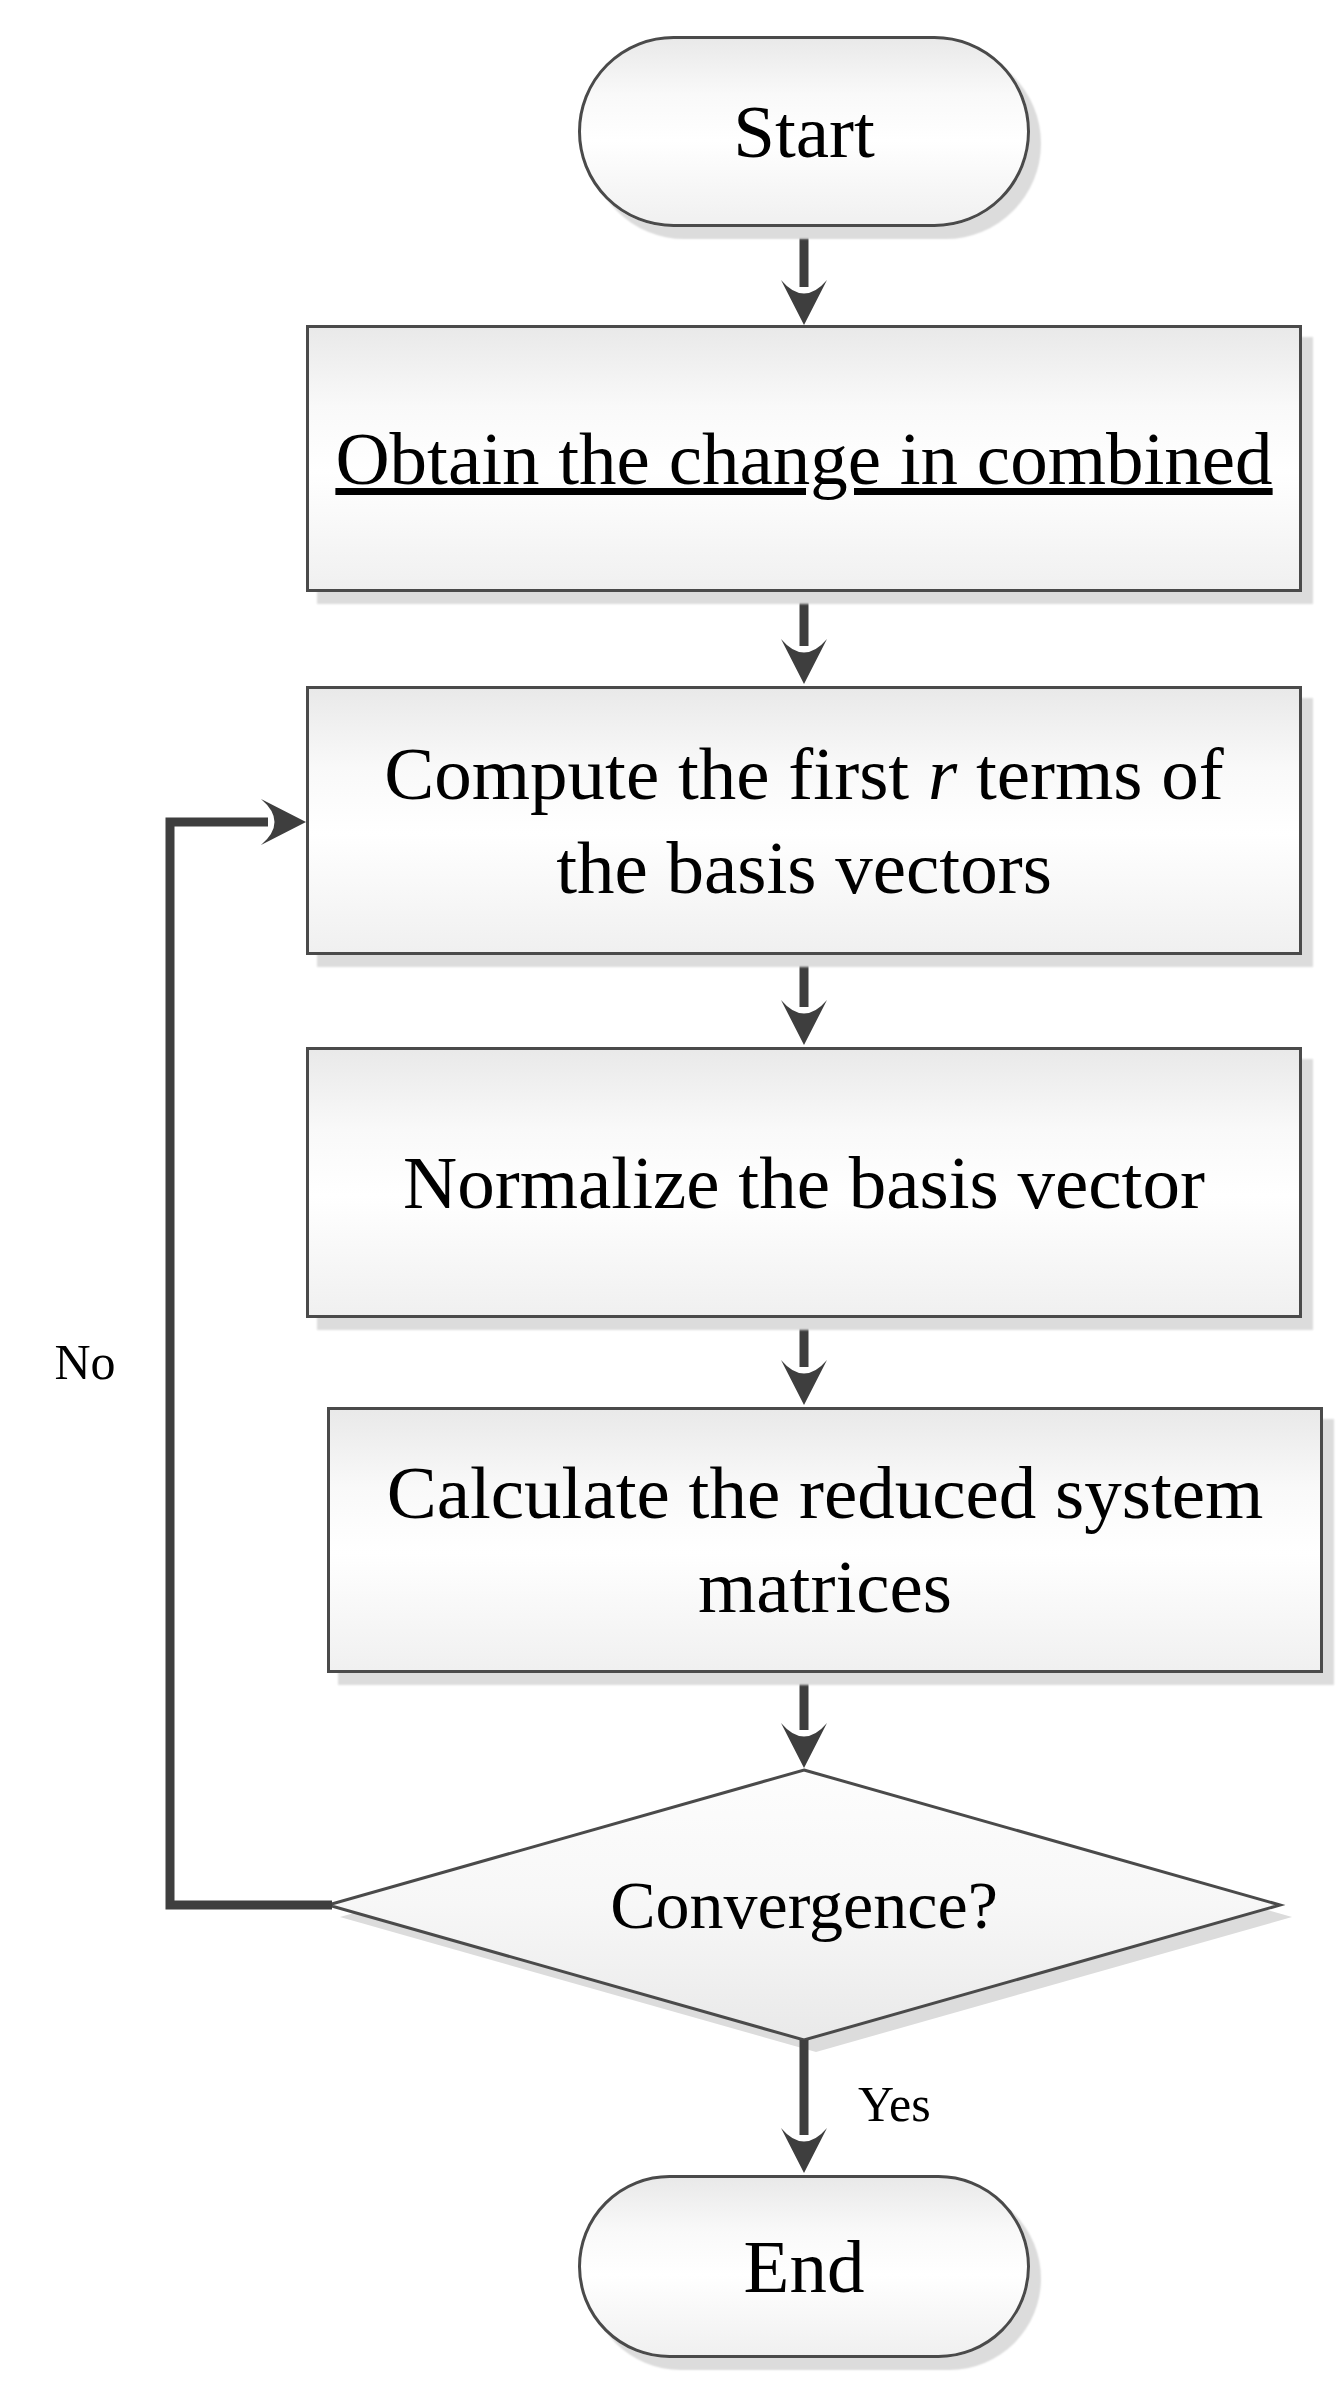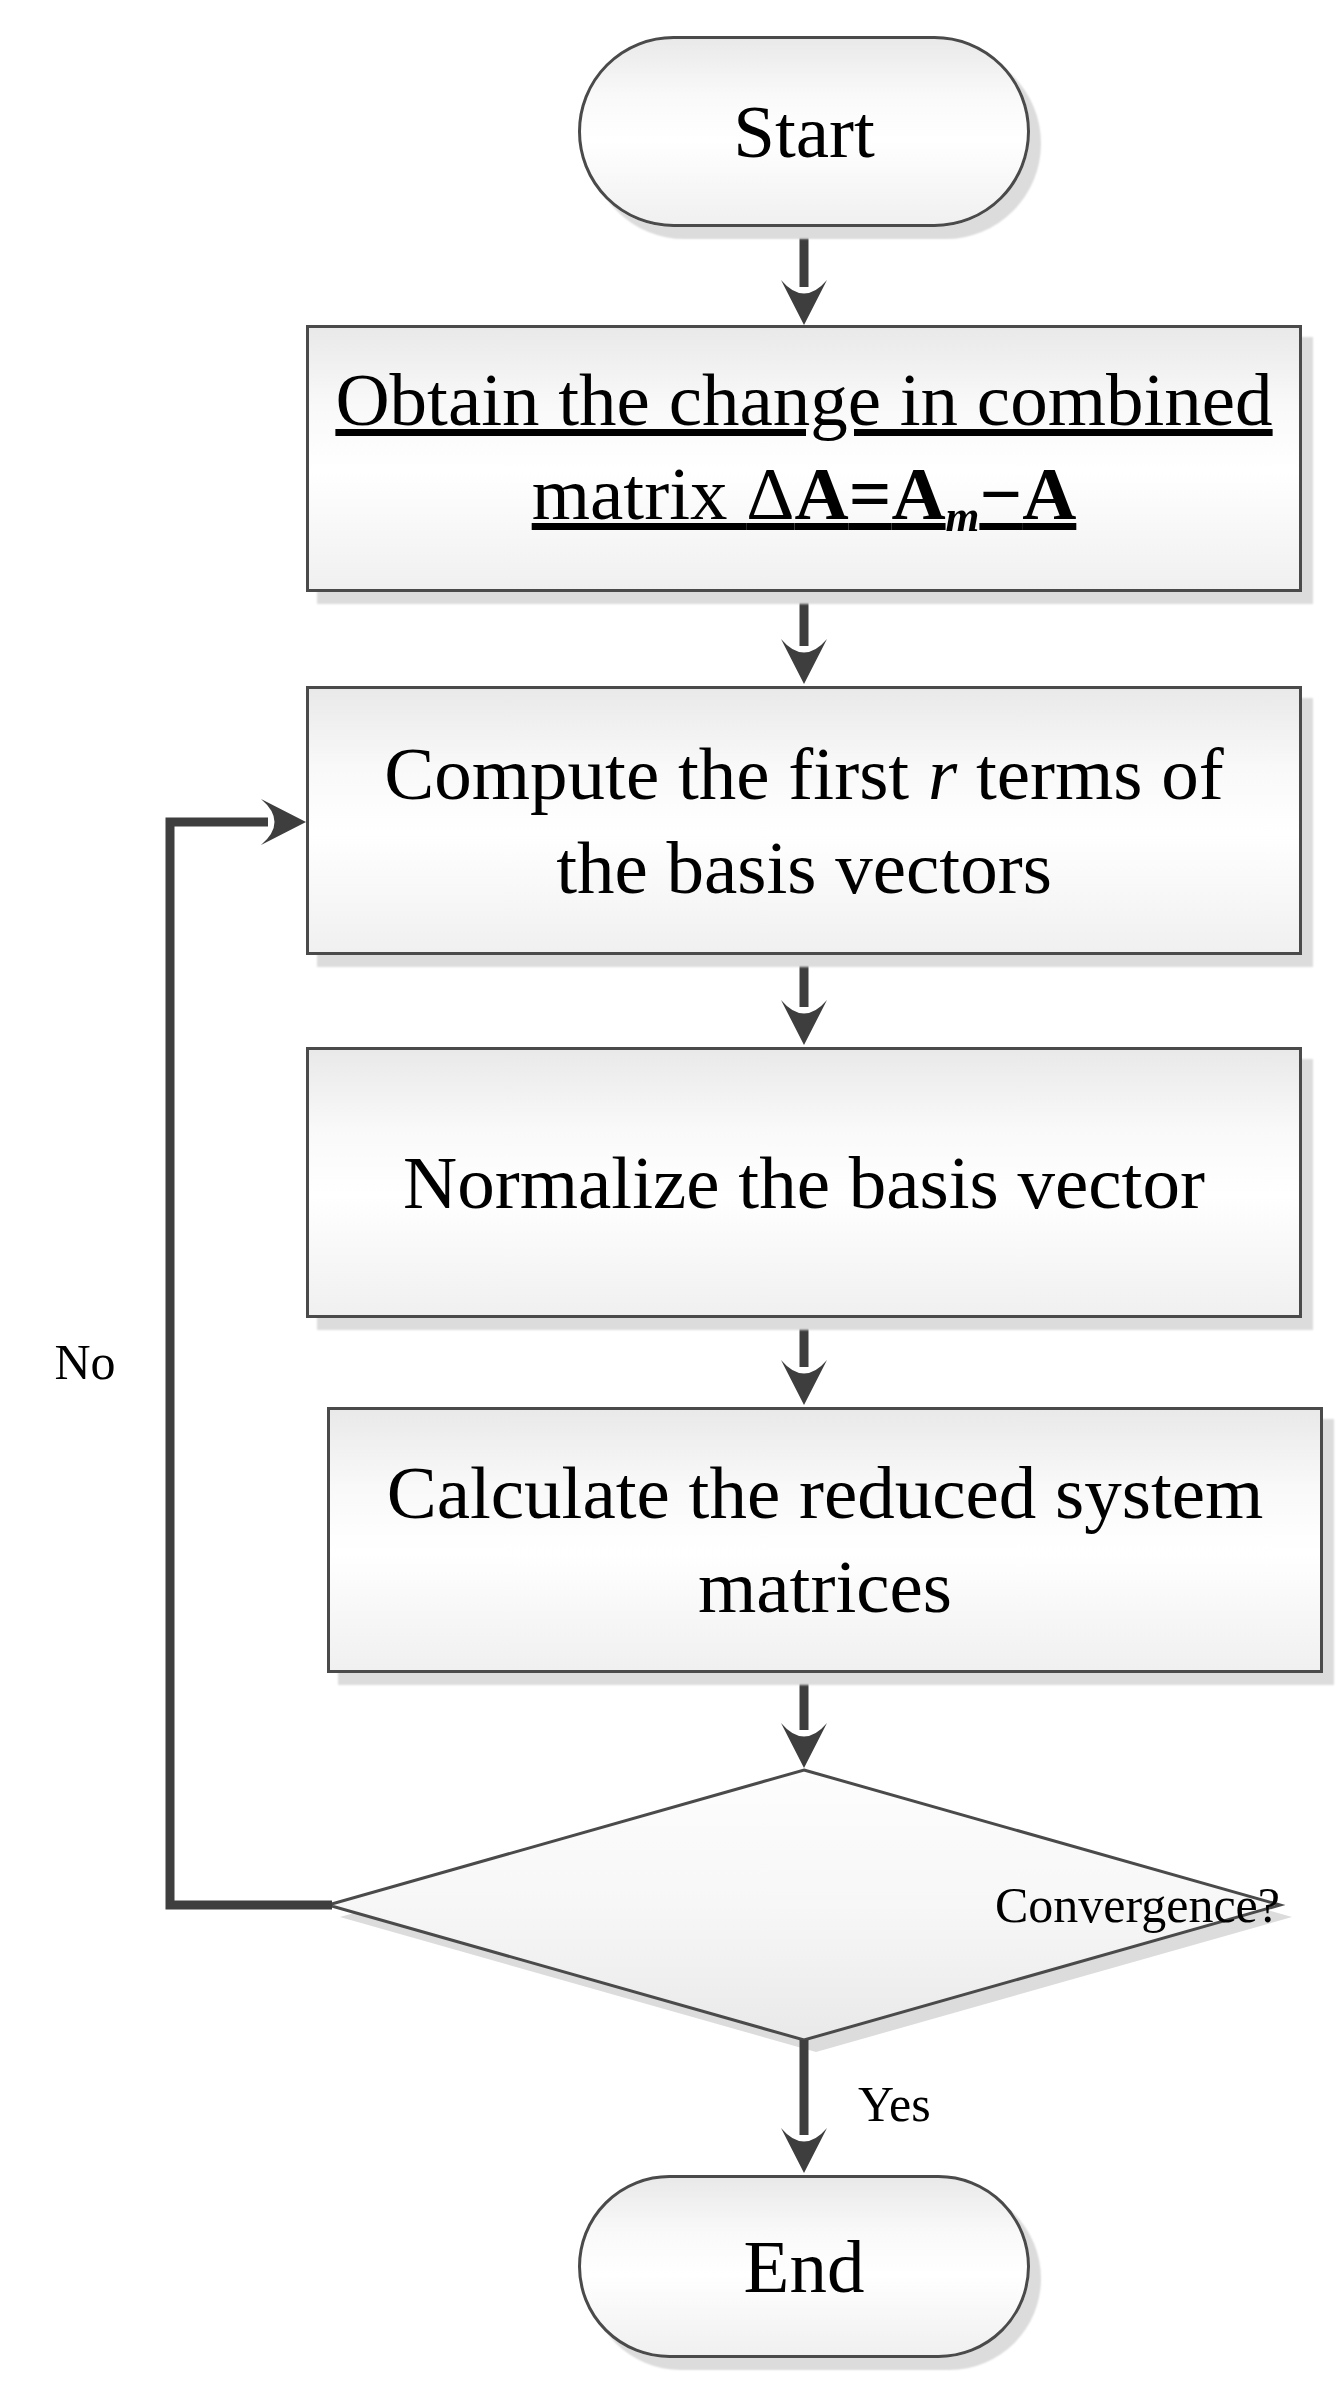--- a/index.html
+++ b/index.html
@@ -35,22 +35,22 @@
   .node-end   { left: 578px; top: 2175px; width: 452px; height: 183px; }
   .box-obtain    { left: 306px; top: 325px;  width: 996px; height: 267px; text-decoration: underline; }
   .box-compute   { left: 306px; top: 686px;  width: 996px; height: 269px; }
   .box-normalize { left: 306px; top: 1047px; width: 996px; height: 271px; }
   .box-calculate { left: 299px; top: 1407px; width: 996px; height: 266px; margin-left: 28px; }
 
   
   .diamond-label {
     position: absolute;
     left: 328px; top: 1770px; width: 952px; height: 270px;
-    display: flex; align-items: center; justify-content: flex-end;
-    font-size: 50px; white-space: nowrap;
+    display: flex; align-items: center; justify-content: center;
+    font-size: 68px; white-space: nowrap;
   }
 
   
   .edge-label {
     position: absolute;
     font-size: 50px;
     line-height: 80px;
     white-space: nowrap;
   }
   .label-no  { left: 20px;  top: 1322px; width: 130px; text-align: center; }
@@ -107,23 +107,20 @@
   </svg>
 
   <div class="node stadium node-start">
     <span>Start</span>
   </div>
 
   <div class="node box-obtain">
     <div>
       <span>Obtain the change in combined</span>
     </div>
-    <div>
-      <span>matrix </span><span>Δ</span><span class="b">A</span><span class="b">=</span><span class="b">A</span><span class="sub">m</span><span class="b">−</span><span class="b">A</span>
-    </div>
   </div>
 
   <div class="node box-compute">
     <div>
       <span>Compute the first </span><span class="i">r</span><span> terms of</span>
     </div>
     <div>
       <span>the basis vectors</span>
     </div>
   </div>

